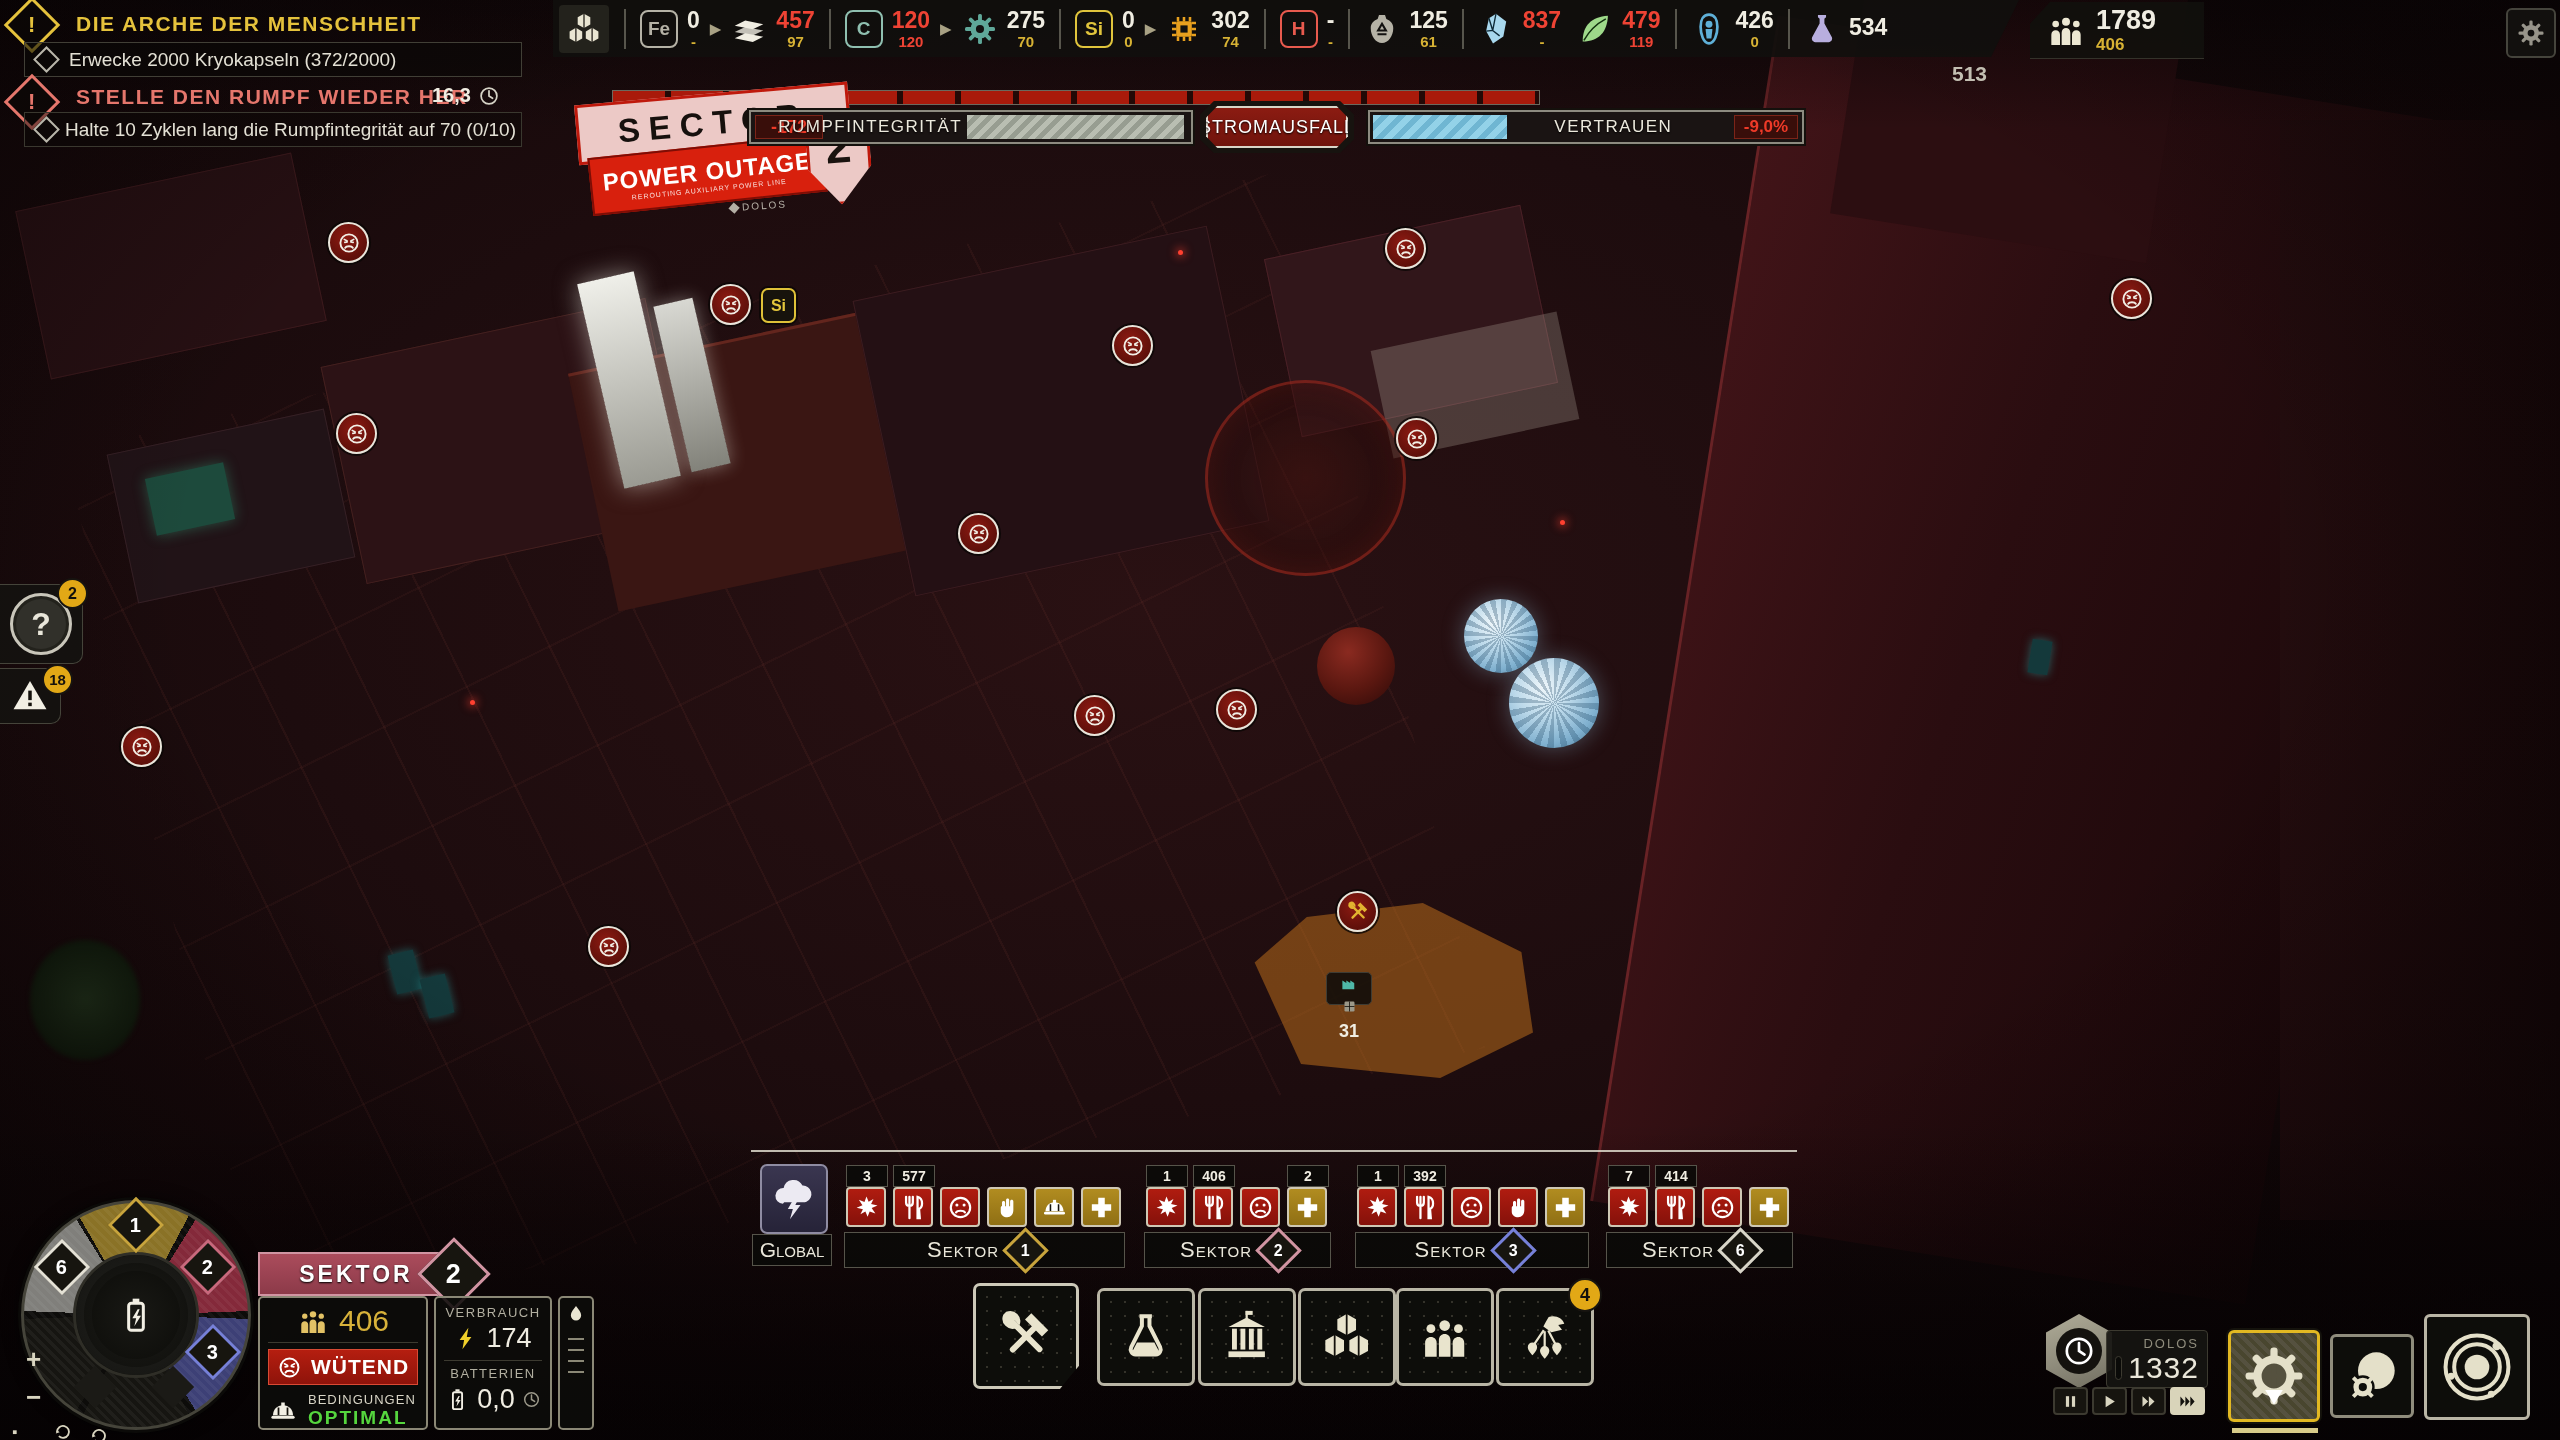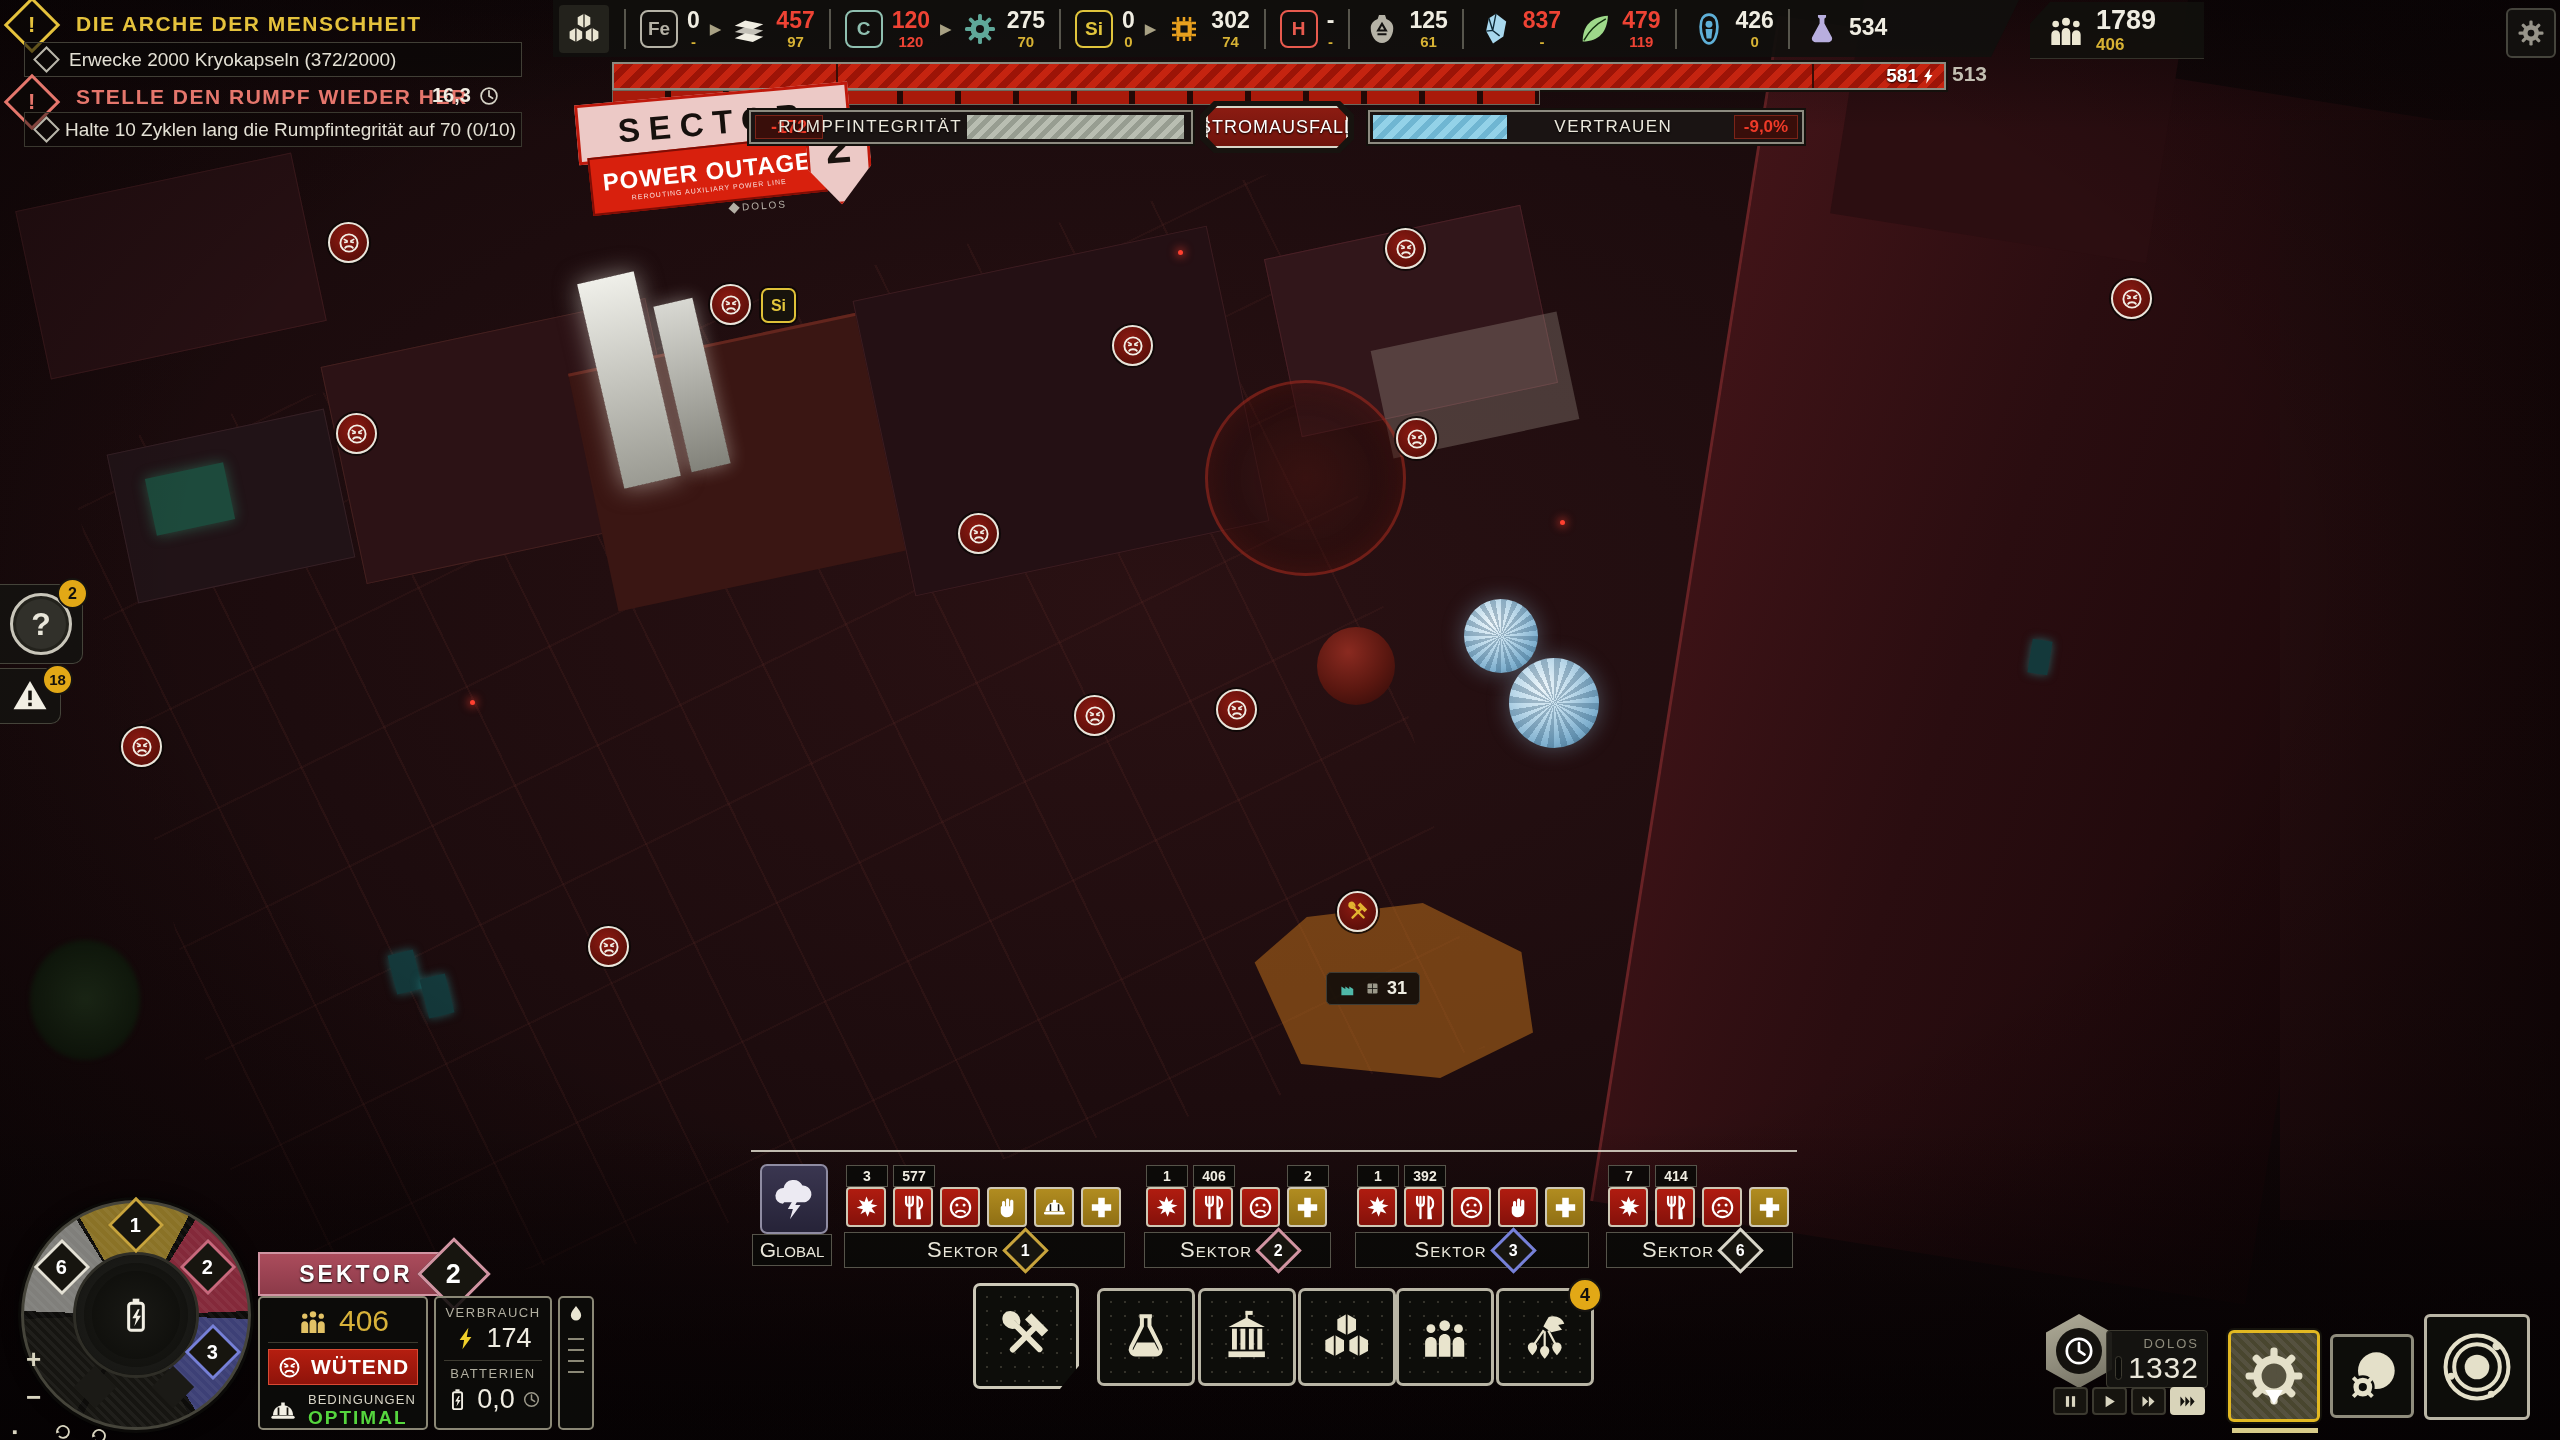--- a/index.html
+++ b/index.html
@@ -41,21 +41,21 @@
   
   .marker{position:absolute;width:37px;height:37px;border-radius:50%;
       background:radial-gradient(circle at 42% 36%, #8d1a12 0%, #5f100a 70%);
       border:2.5px solid #e9e5da;box-shadow:0 0 0 2px rgba(10,6,5,.8);
       display:flex;align-items:center;justify-content:center;color:#f2efe6;}
   .marker .icon{width:24px;height:24px;}
   .si-badge{position:absolute;width:31px;height:31px;border-radius:7px;background:#17130c;
       border:2.5px solid #dfc138;color:#e4c63c;font-weight:bold;font-size:16px;
       display:flex;align-items:center;justify-content:center;box-shadow:0 0 0 2px rgba(10,6,5,.8);}
   .zone-tip{position:absolute;height:31px;background:rgba(12,11,9,.85);border:1px solid #3e3c34;
-      border-radius:5px;display:flex;align-items:center;gap:7px;padding:0 12px;}
+      border-radius:5px;display:flex;align-items:center;gap:7px;padding:0 12px;flex-direction:column;}
   .zone-tip .icon{width:19px;height:19px;}
 
   
   #quests{left:4px;top:0;width:520px;}
   .alert-diamond{width:34px;height:34px;transform:rotate(45deg);border:3px solid;
       display:flex;align-items:center;justify-content:center;background:rgba(12,8,6,.6);}
   .alert-diamond span{transform:rotate(-45deg);font-weight:bold;font-size:22px;}
   .q-yellow{border-color:#e5c23c;color:#e5c23c;}
   .q-red{border-color:#e5766c;color:#e5766c;}
   .q-box{background:rgba(12,10,8,.55);border:1px solid #35332c;}
@@ -676,33 +676,20 @@
             <rect x="10.7" y="2" width="2.6" height="20" rx="1" transform="rotate(45 12 12)"></rect>
             <rect x="10.7" y="2" width="2.6" height="20" rx="1" transform="rotate(90 12 12)"></rect>
             <rect x="10.7" y="2" width="2.6" height="20" rx="1" transform="rotate(135 12 12)"></rect>
             <circle cx="12" cy="12" r="6.4"></circle>
           </g>
           <circle cx="12" cy="12" r="2.7" fill="#121110"></circle>
         </svg>
       </span>
   </div>
 
-  <div id="powerbar" class="abs">
-    <div class="fill"></div>
-    <div class="pb-div" style="left:222px;"></div>
-    <div class="pb-div" style="left:1198px;"></div>
-    <div class="label">
-      <span>581</span>
-      <span class="icon">
-          <svg viewBox="0 0 24 24" xmlns="http://www.w3.org/2000/svg">
-            <path fill="currentColor" d="M13.8 1.6L5.4 13.4h4.3L8.1 22.4l8.6-11.9h-4.4z"></path>
-          </svg>
-        </span>
-    </div>
-  </div>
   <div id="power-cap" class="abs">513</div>
   <div id="segbar" class="abs"></div>
 
   <div id="sector-sign" class="abs">
     <div class="abs sec-plate">SECTOR</div>
     <div class="abs out-plate">
       <span class="l1">POWER OUTAGE</span>
       <span class="l2">REROUTING AUXILIARY POWER LINE</span>
     </div>
     <div class="abs pennant">2</div>

